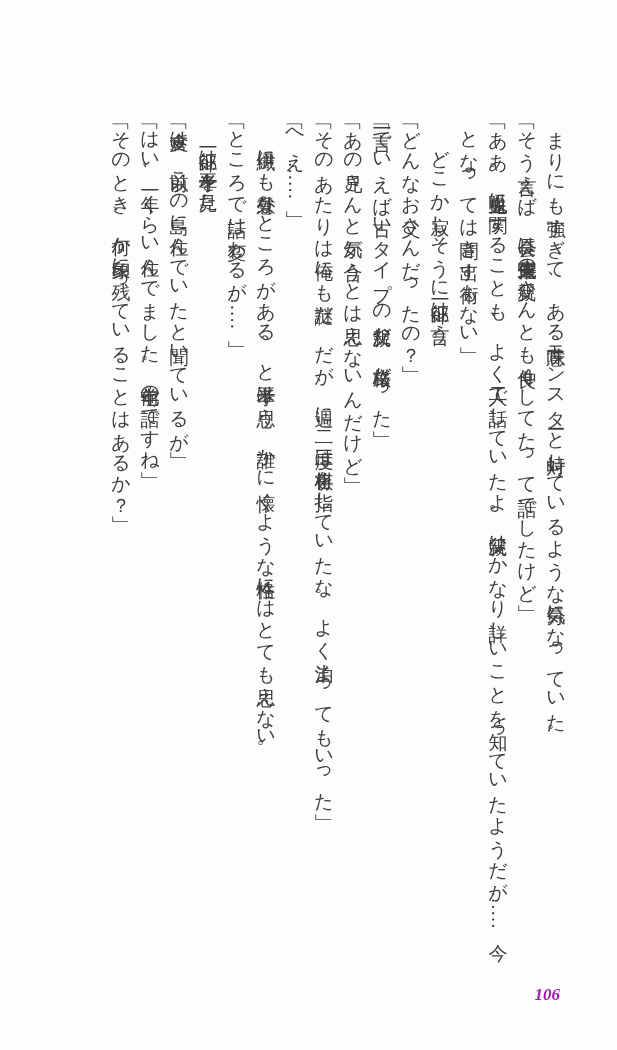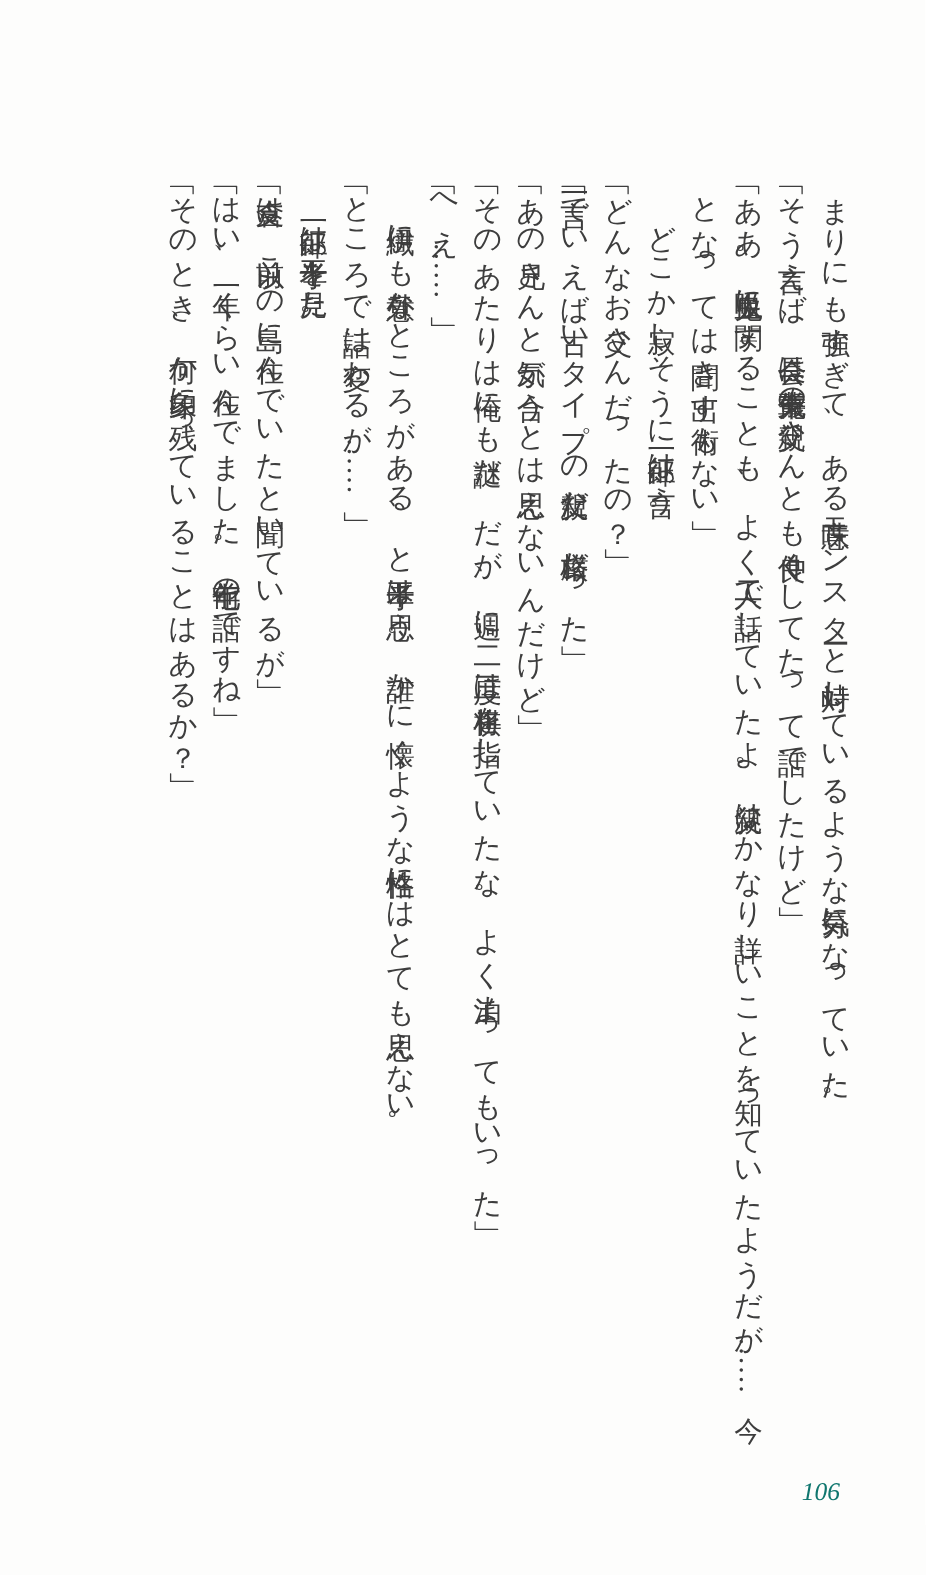--- a/index.html
+++ b/index.html
@@ -34,21 +34,22 @@
   }
   .text-block p.indent {
     text-indent: 1em;
   }
   .page-number {
     position: absolute;
     top: 985px;
     right: 57px;
     font-size: 17px;
     font-style: italic;
-    color: #0f766e;
+    color: #a21caf;
+    font-weight: bold;
   }
 </style>
 </head>
 <body>
 
 <div class="page">
   <div class="text-block">
     <p>まりにも強すぎて、ある意味モンスターと対峙しているような気分になっていた。</p>
     <p>「そう言えば、会長は東儀先輩の親父さんとも仲良くしてたって話でしたけど」</p>
     <p>「ああ。吸血鬼に関することも、よく二人で話していたよ。父親はかなり詳しいことを知っていたようだが……今となっては聞き出す術もない」</p>

